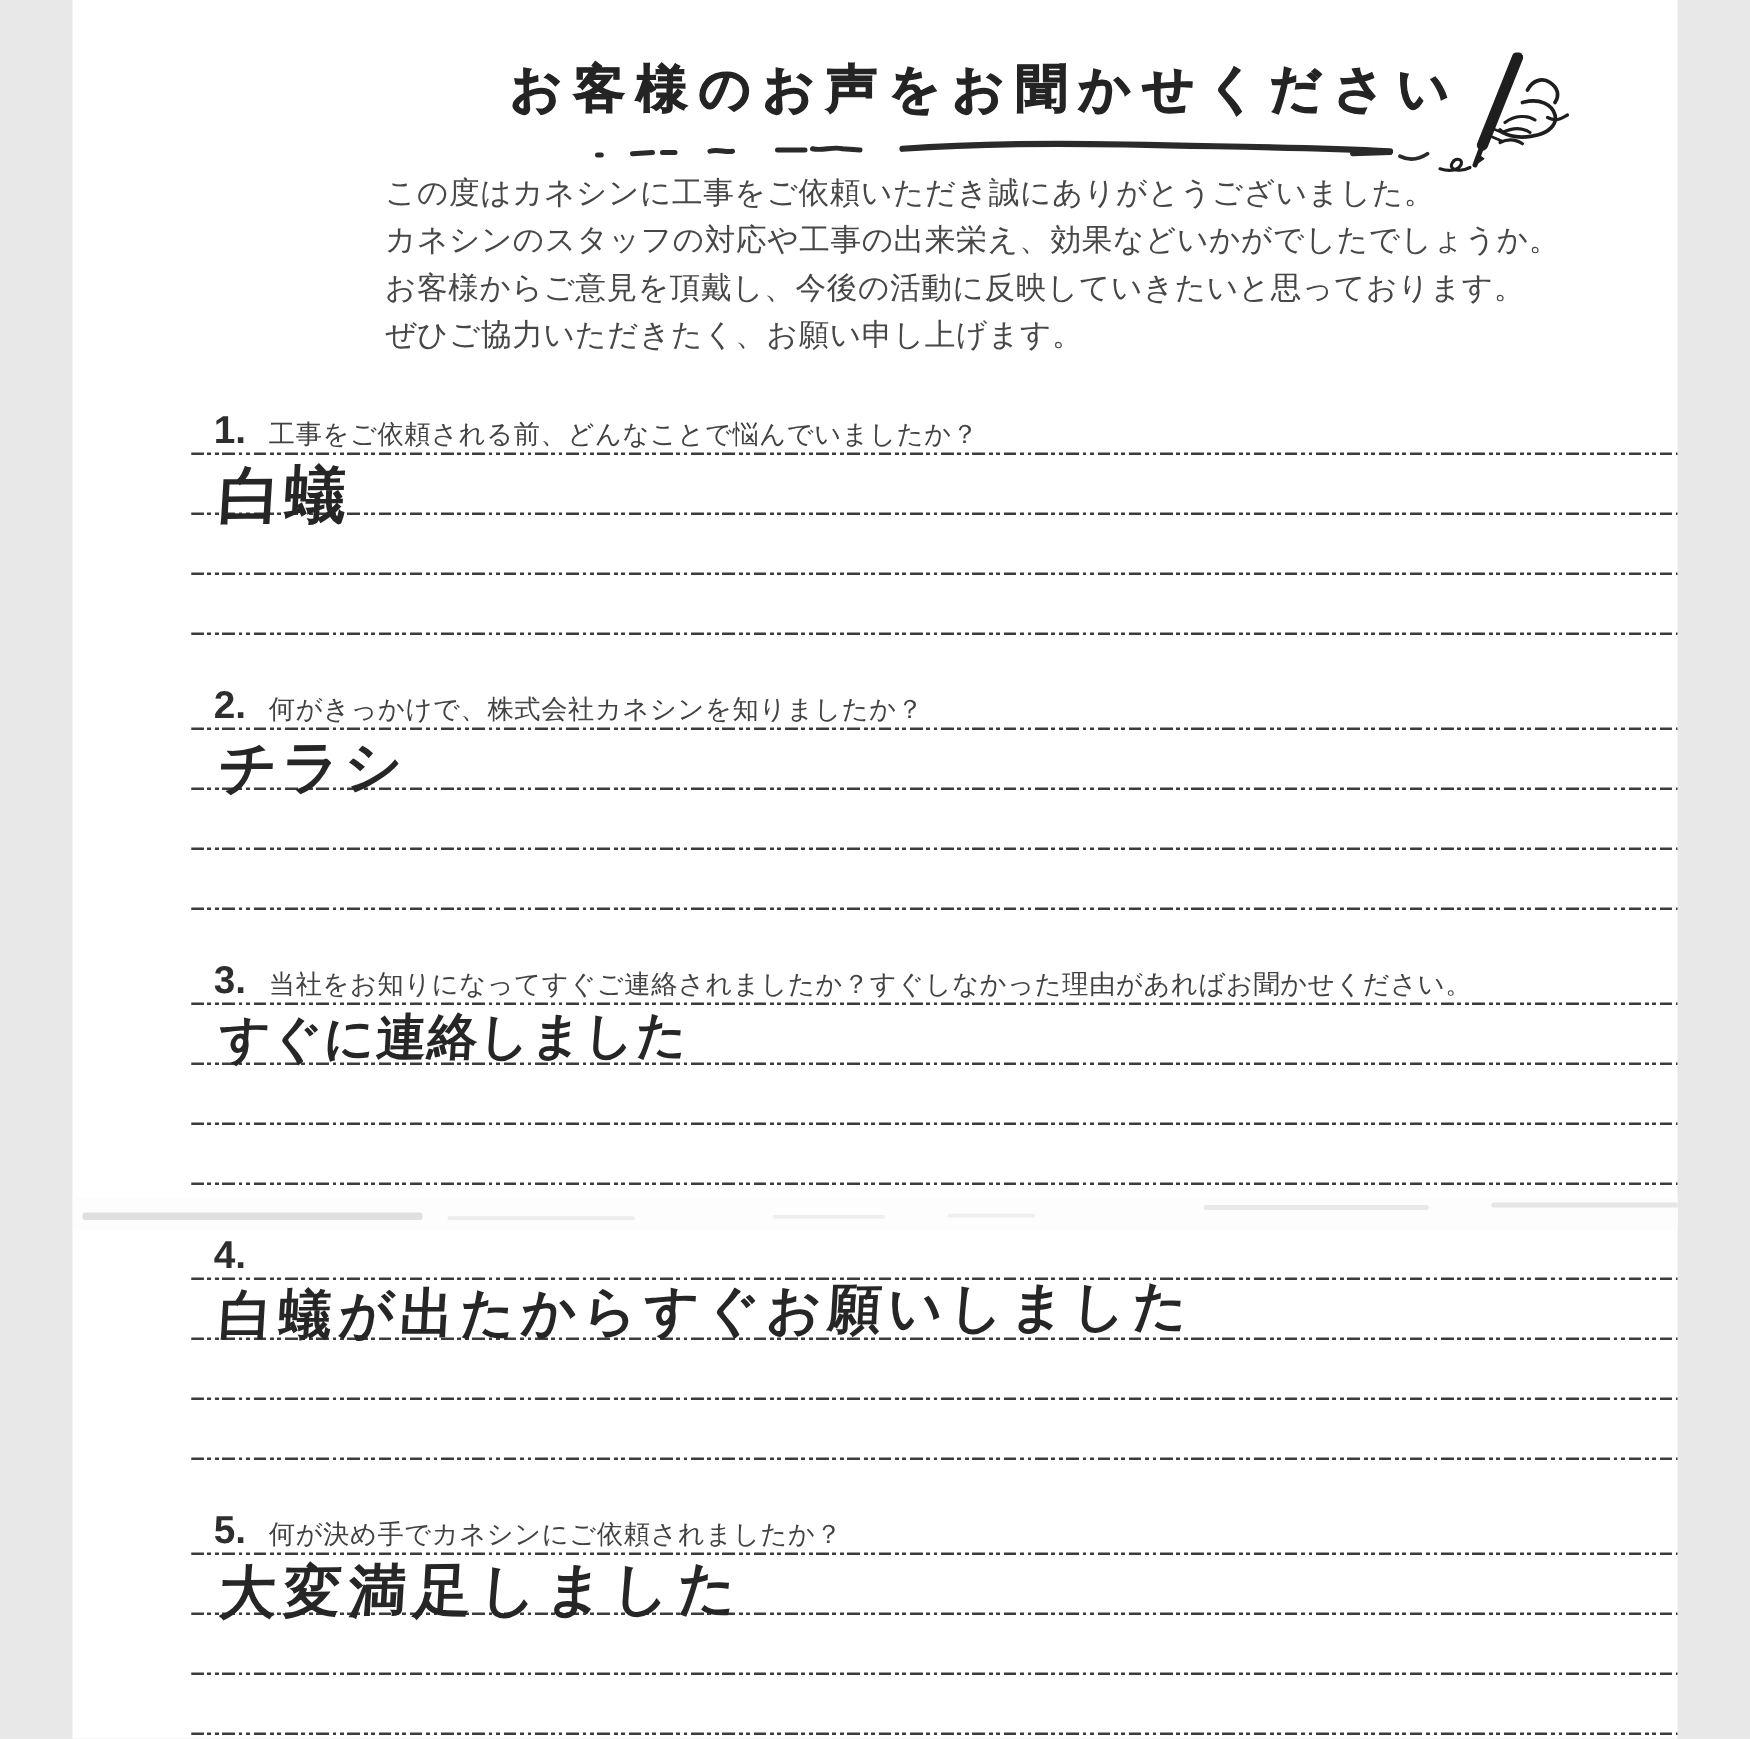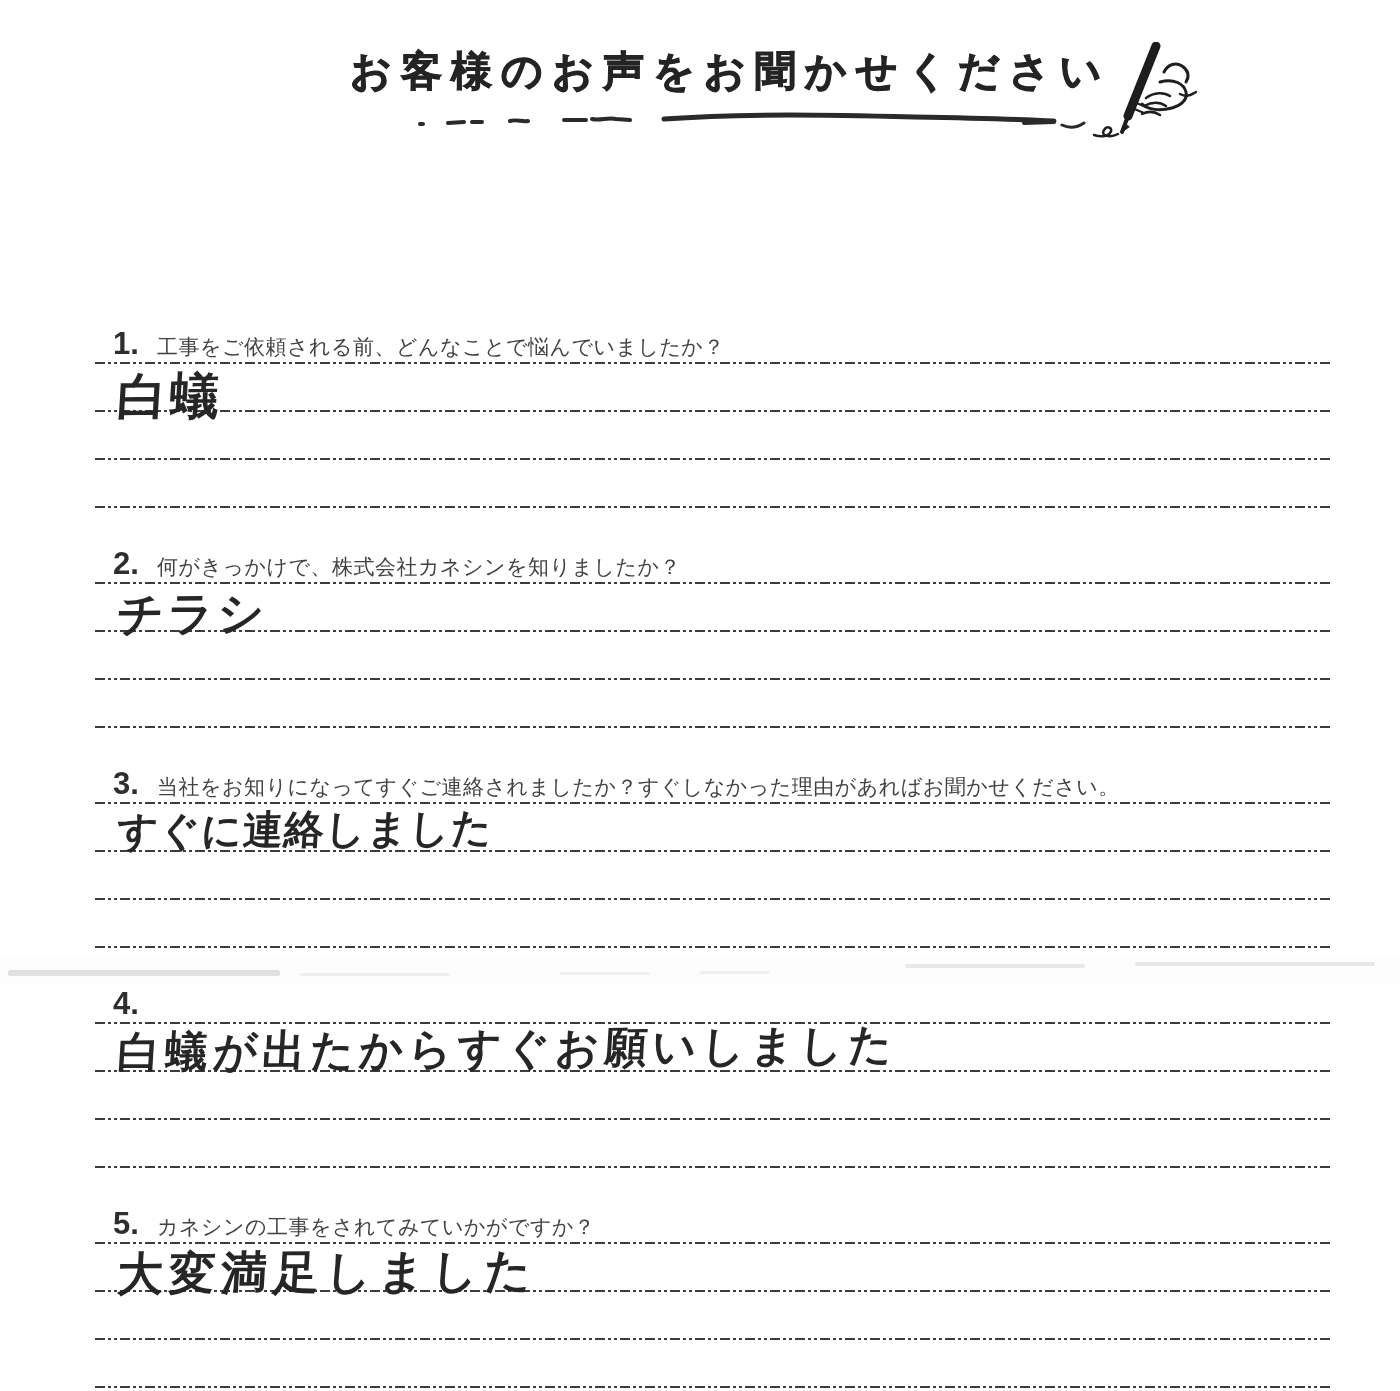--- a/index.html
+++ b/index.html
@@ -1,18 +1,18 @@
 <!DOCTYPE html>
 <html><head>
 <meta charset="utf-8">
 <style>
   html,body{margin:0;padding:0;background:#e8e8e8;}
   .page{
     position:relative;
-    width:1400px;height:1391px;
+    width:1284px;height:1391px;
     margin:0 auto;
     background:#ffffff;
     overflow:hidden;
     font-family:"Liberation Sans", sans-serif;
     color:#3d3d3d;
   }
 
   
   .title-row{
     position:absolute;top:44px;left:350px;width:860px;
@@ -111,20 +111,26 @@
         <path d="M74 72 c6 -3 12 -3 18 1" stroke-width="2.5"></path>
         <path d="M96 30 c4 -8 12 -10 18 -6 c6 4 8 10 4 16" stroke-width="3"></path>
 
         <path d="M50 92 c-8 4 -18 2 -14 -4 c3 -5 10 -2 6 3 c-3 4 -10 4 -16 2" stroke-width="2.5"></path>
 
         <path d="M112 52 c8 4 12 0 16 -2" stroke-width="2.5"></path>
       </g>
     </svg>
   </div>
 
+  <div class="intro">
+    <p>この度はカネシンに工事をご依頼いただき誠にありがとうございました。</p>
+    <p>カネシンのスタッフの対応や工事の出来栄え、効果などいかがでしたでしょうか。</p>
+    <p>お客様からご意見を頂戴し、今後の活動に反映していきたいと思っております。</p>
+    <p>ぜひご協力いただきたく、お願い申し上げます。</p>
+  </div>
 
   <div class="qblock" data-idx="0" style="top:326px">
     <div class="qheader">
       <span class="qnum">1.</span>
       <span class="qtext">工事をご依頼される前、どんなことで悩んでいましたか？</span>
     </div>
     <div class="dotline dl1"></div>
     <div class="dotline dl2"></div>
     <div class="dotline dl3"></div>
     <div class="dotline dl4"></div>
@@ -171,21 +177,21 @@
     <div class="dotline dl1"></div>
     <div class="dotline dl2"></div>
     <div class="dotline dl3"></div>
     <div class="dotline dl4"></div>
     <div class="answer">白蟻が出たからすぐお願いしました</div>
   </div>
 
   <div class="qblock" data-idx="4" style="top:1206px">
     <div class="qheader">
       <span class="qnum">5.</span>
-      <span class="qtext">カネシンの工事をされてみていかがですか？</span>
+      <span class="qtext">何が決め手でカネシンにご依頼されましたか？</span>
     </div>
     <div class="dotline dl1"></div>
     <div class="dotline dl2"></div>
     <div class="dotline dl3"></div>
     <div class="dotline dl4"></div>
     <div class="answer">大変満足しました</div>
   </div>
 
 </div>
 

